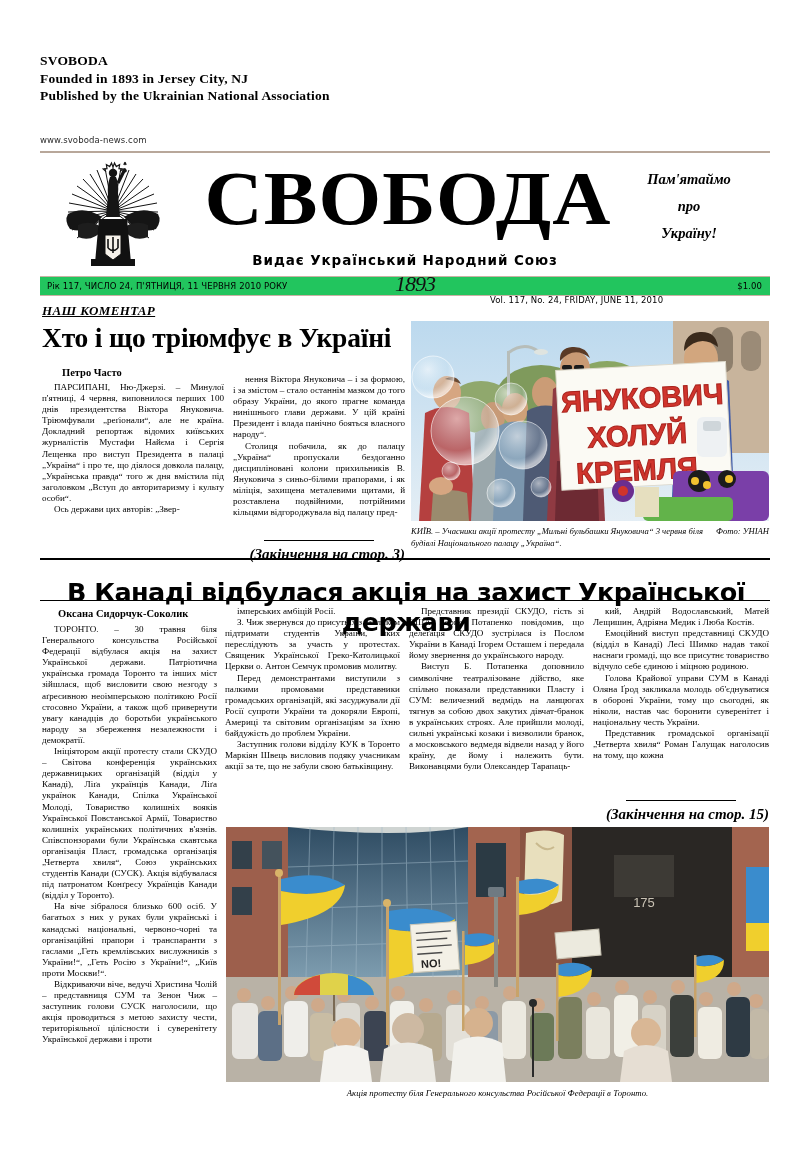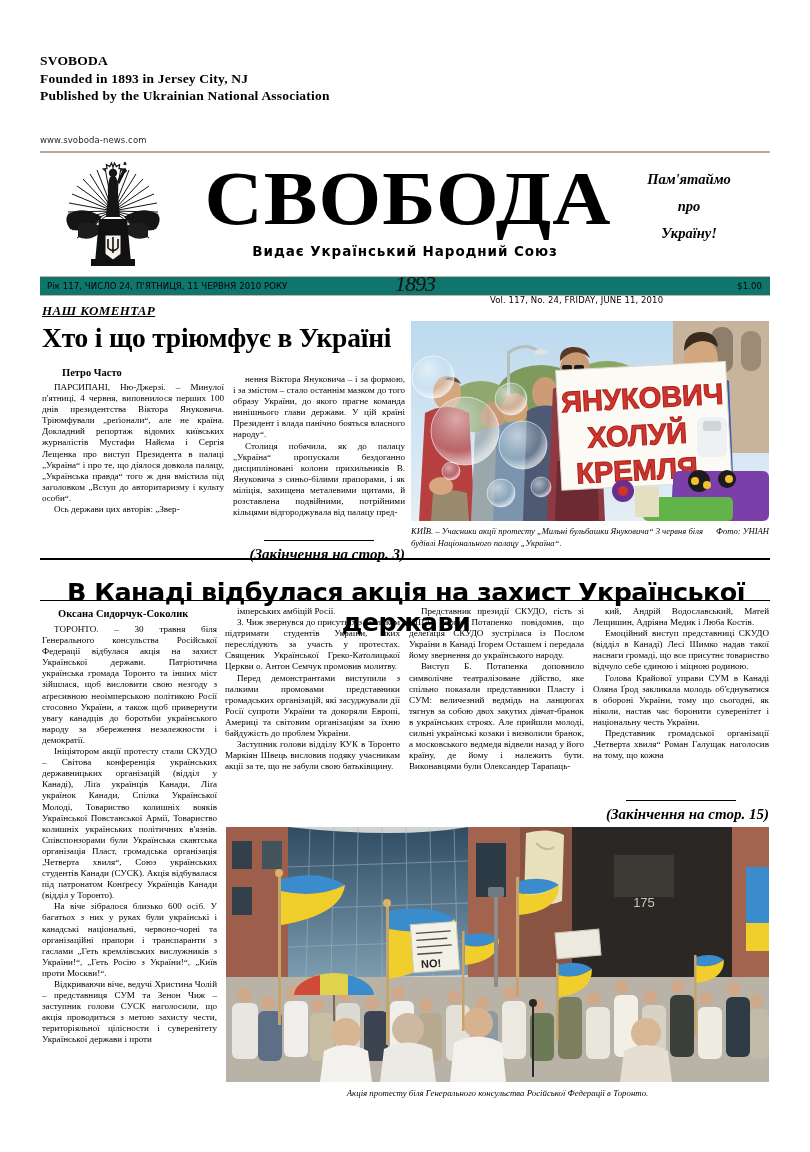--- a/index.html
+++ b/index.html
@@ -40,32 +40,32 @@
     font-weight: bold;
     font-size: 76px;
     line-height: 84px;
     letter-spacing: 1px;
     transform: scaleX(1.06);
     margin-left: 6px;
   }
   .nameplate .sub {
     font-family: "DejaVu Sans", sans-serif;
     font-size: 13.5px; font-weight: 600; letter-spacing: .9px;
-    margin-top: 3px;
+    margin-top: 12px;
   }
   .slogan {
     position: absolute; right: 6px; top: 10px; width: 150px; text-align: center;
     font-family: "Liberation Serif", serif;
     font-style: italic; font-weight: bold; font-size: 14.5px; line-height: 27px;
   }
 
   
   .datebar {
     position: absolute; left: 40px; top: 276px; width: 730px; height: 20px;
-    background: #0f766e;
+    background: #22c55e;
     border-top: 1px solid #c9b2a4; border-bottom: 1px solid #c9b2a4;
   }
   .datebar .l, .datebar .r, .datebar .p {
     position: absolute; top: 4px;
     font-family: "DejaVu Sans", sans-serif; font-size: 8.5px; letter-spacing: .1px;
   }
   .datebar .l { left: 7px; }
   .datebar .r { left: 450px; margin-top: 14px; }
   .datebar .p { right: 8px; }
   .yearstamp {

